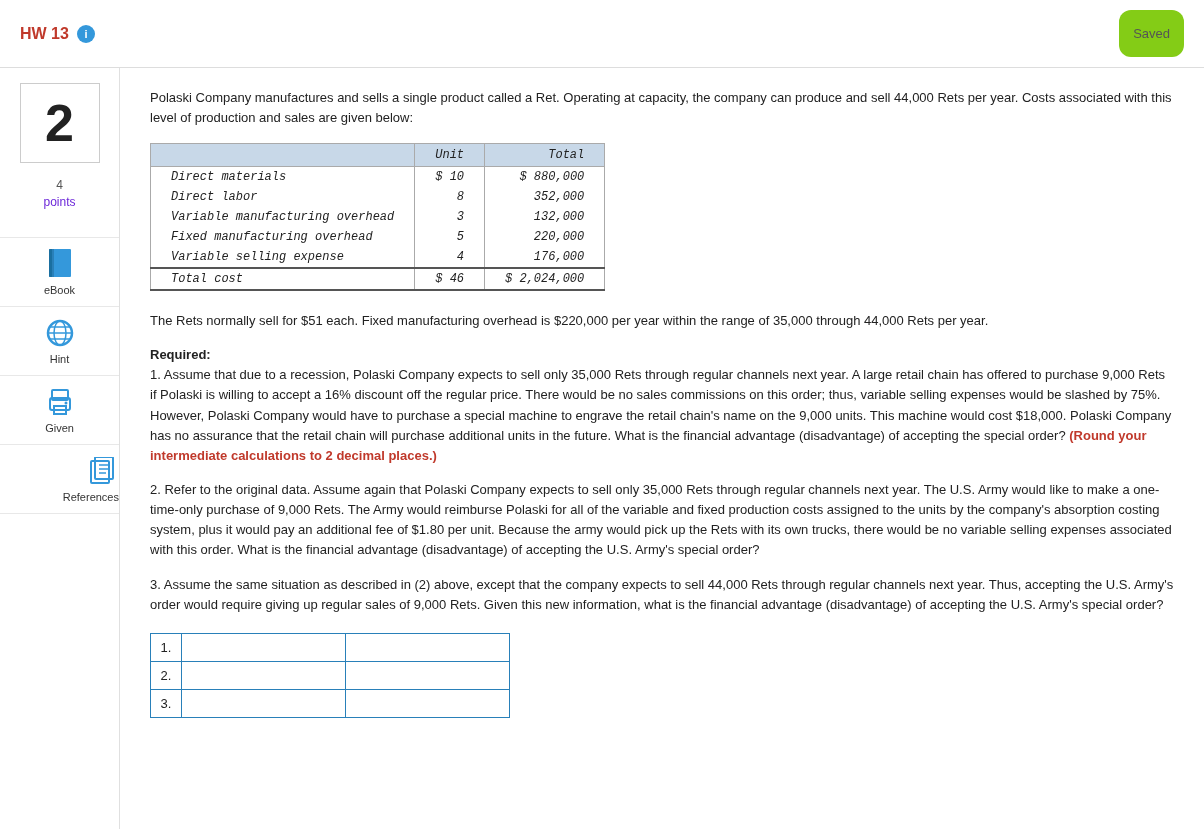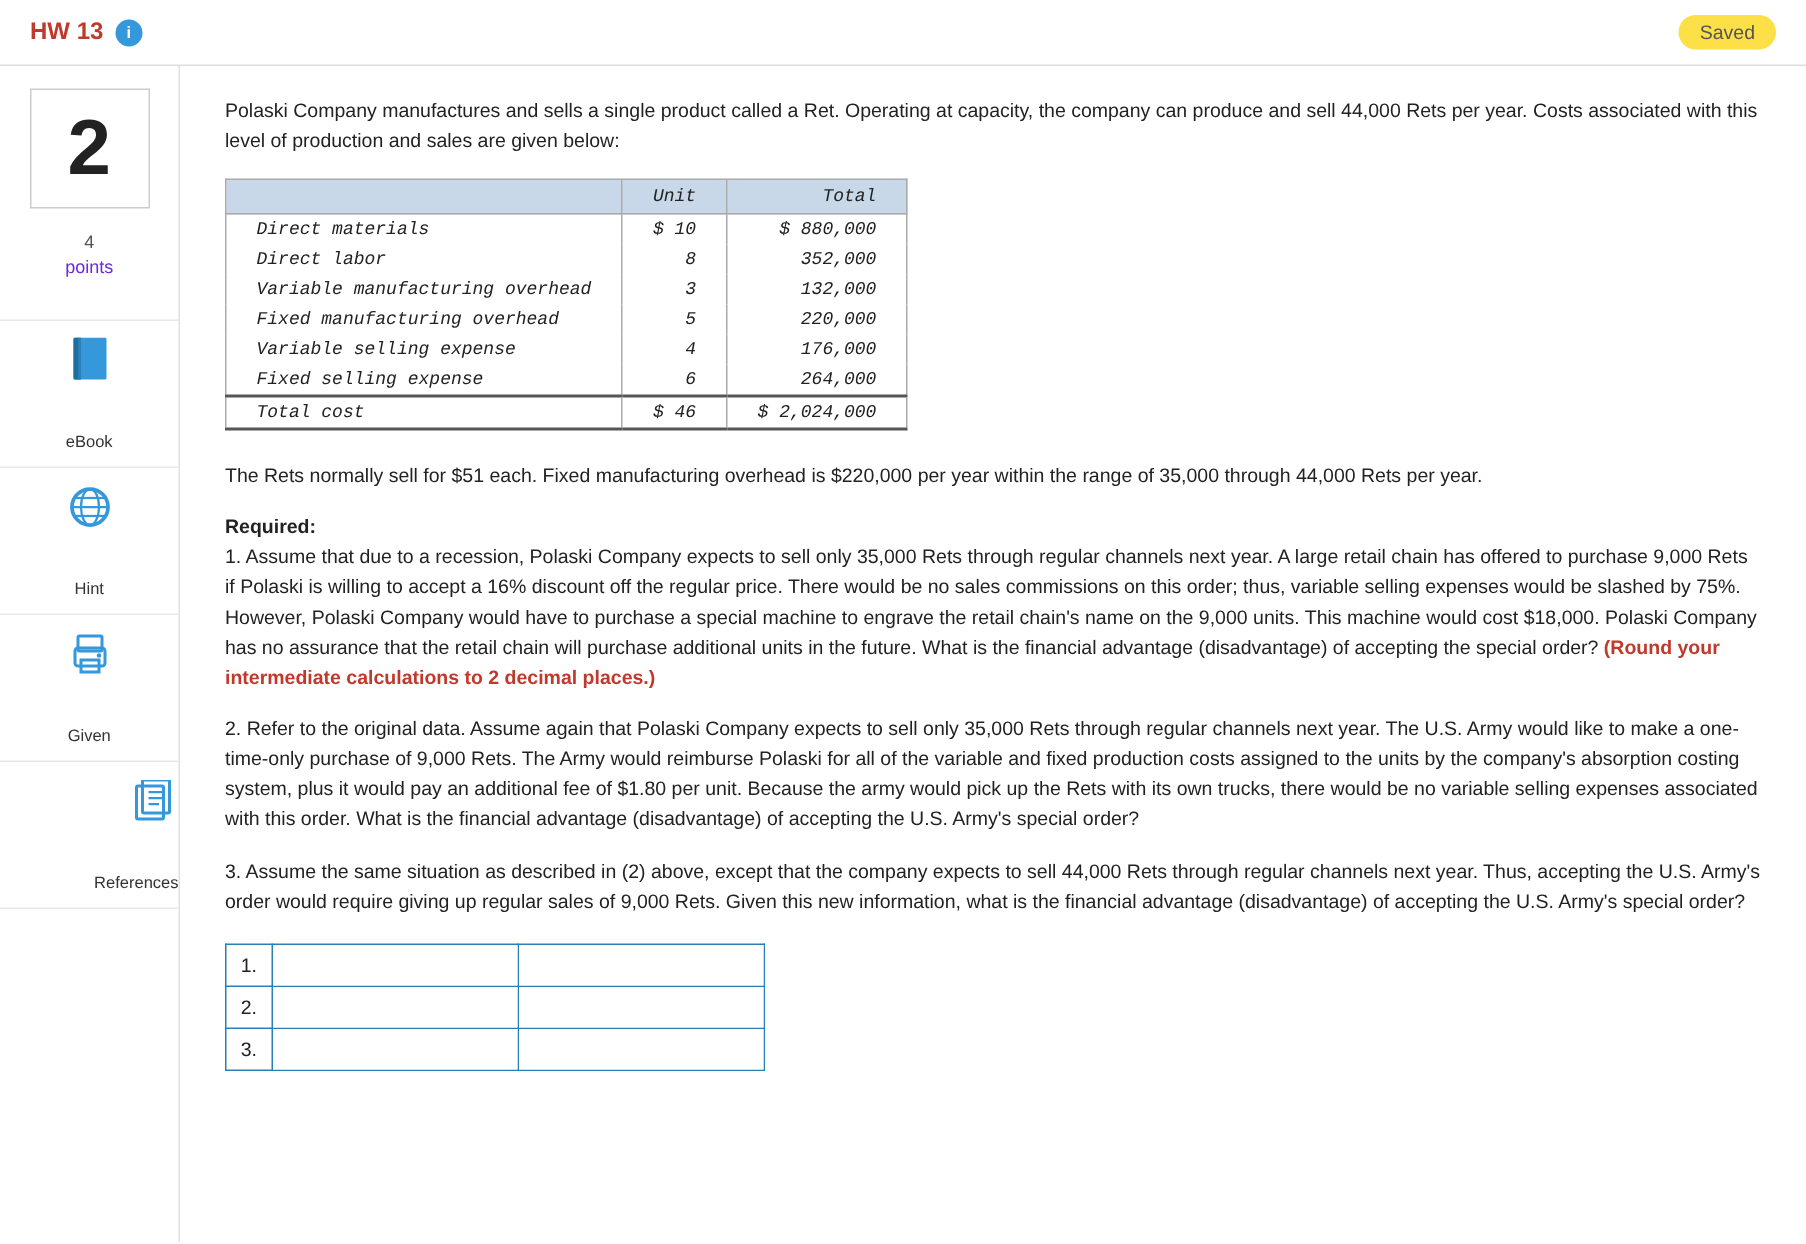--- a/index.html
+++ b/index.html
@@ -33,23 +33,23 @@
       width: 18px;
       height: 18px;
       background: #3498db;
       color: #fff;
       border-radius: 50%;
       font-size: 11px;
       font-weight: bold;
       cursor: pointer;
     }
     .saved-badge {
-      background: #fde047;
+      background: #84cc16;
       border-radius: 12px;
-      padding: 4px 14px;
+      padding: 16px 14px;
       font-size: 13px;
       color: #555;
     }
     .main-layout {
       display: flex;
       min-height: calc(100vh - 45px);
     }
     .sidebar {
       width: 120px;
       border-right: 1px solid #e0e0e0;
@@ -102,21 +102,20 @@
       height: 32px;
       display: flex;
       align-items: center;
       justify-content: center;
       margin-bottom: 4px;
     }
     .sidebar-tool-label {
       font-size: 11px;
       color: #333;
       text-align: center;
-      margin-top: 29px;
     }
     .content {
       flex: 1;
       padding: 20px 30px;
       overflow-y: auto;
     }
     .intro-text {
       font-size: 13px;
       color: #222;
       margin-bottom: 16px;
@@ -298,25 +297,20 @@
         <tr>
           <td>Fixed manufacturing overhead</td>
           <td>5</td>
           <td>220,000</td>
         </tr>
         <tr>
           <td>Variable selling expense</td>
           <td>4</td>
           <td>176,000</td>
         </tr>
-        <tr>
-          <td>Fixed selling expense</td>
-          <td>6</td>
-          <td>264,000</td>
-        </tr>
         <tr class="total-row">
           <td>Total cost</td>
           <td>$ 46</td>
           <td>$ 2,024,000</td>
         </tr>
       </tbody>
     </table>
 
     <p class="normal-text">The Rets normally sell for $51 each. Fixed manufacturing overhead is $220,000 per year within the range of 35,000 through 44,000 Rets per year.</p>
 

